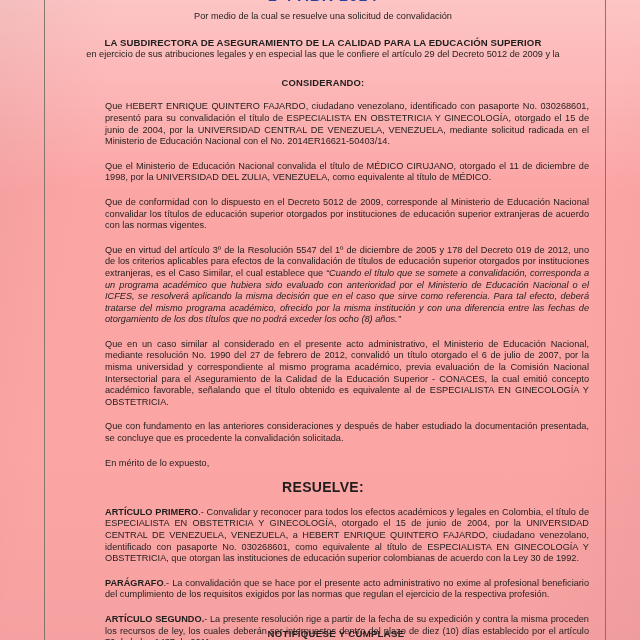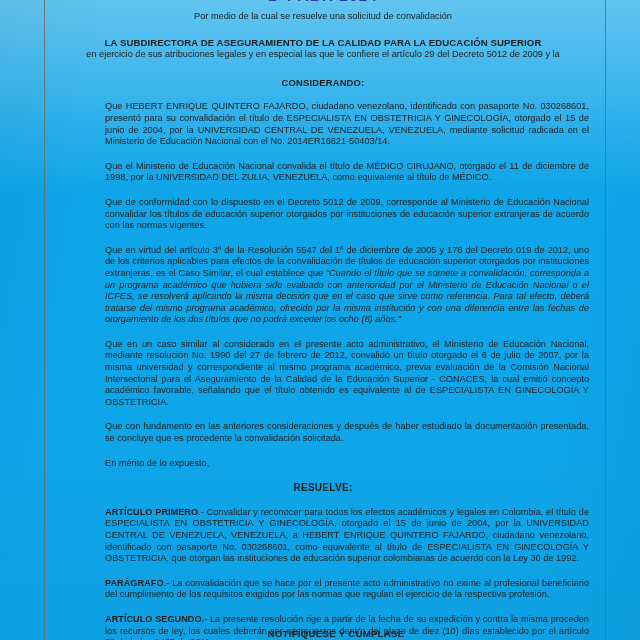--- a/index.html
+++ b/index.html
@@ -5,21 +5,21 @@
   html, body {
     margin: 0;
     padding: 0;
     background: #ffffff;
   }
   #page {
     position: relative;
     width: 640px;
     height: 640px;
     overflow: hidden;
-    background: #0ea5e9;
+    background: #fca5a5;
     font-family: "Liberation Sans", sans-serif;
     color: #201e1c;
   }
   
   #paper-texture {
     position: absolute;
     inset: 0;
     background:
       linear-gradient(100deg, rgba(0,0,0,0.035) 0%, rgba(0,0,0,0) 16%, rgba(0,0,0,0) 84%, rgba(0,0,0,0.03) 100%),
       linear-gradient(180deg, rgba(255,255,255,0.35) 0%, rgba(0,0,0,0) 30%, rgba(0,0,0,0) 70%, rgba(0,0,0,0.025) 100%);
@@ -82,21 +82,21 @@
   .considerando {
     margin-top: 16px;
     font-weight: bold;
     font-size: 9.4px;
     letter-spacing: .2px;
   }
   .para { margin-top: 13px; margin-left: 48px; }
   .resuelve {
     margin-top: 13px;
     font-weight: bold;
-    font-size: 10px;
+    font-size: 14px;
     letter-spacing: .3px;
   }
   .footer-line {
     margin-top: 16px;
     font-weight: bold;
     font-size: 9.6px;
     letter-spacing: .3px;
   }
   #footer-clip {
     position: absolute;

